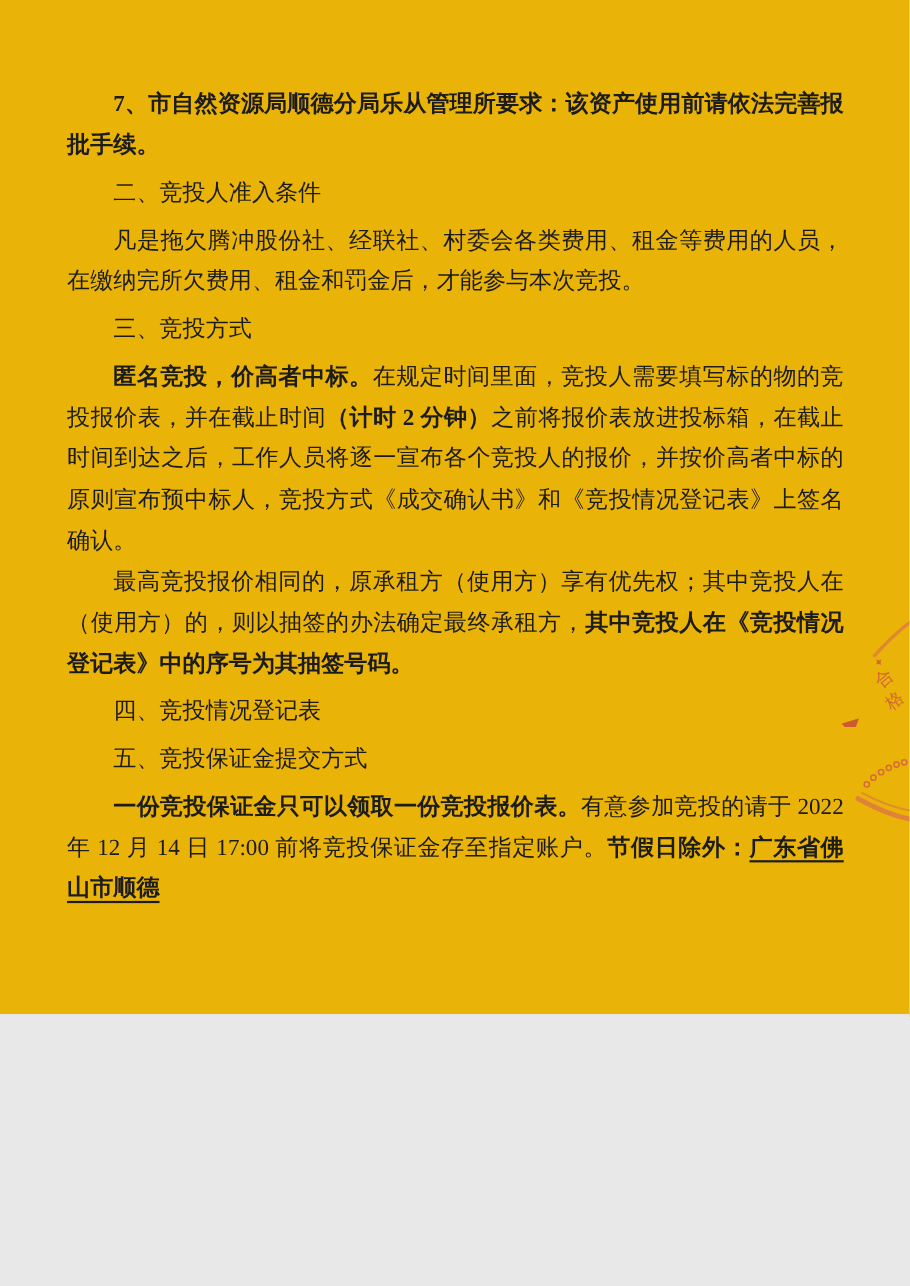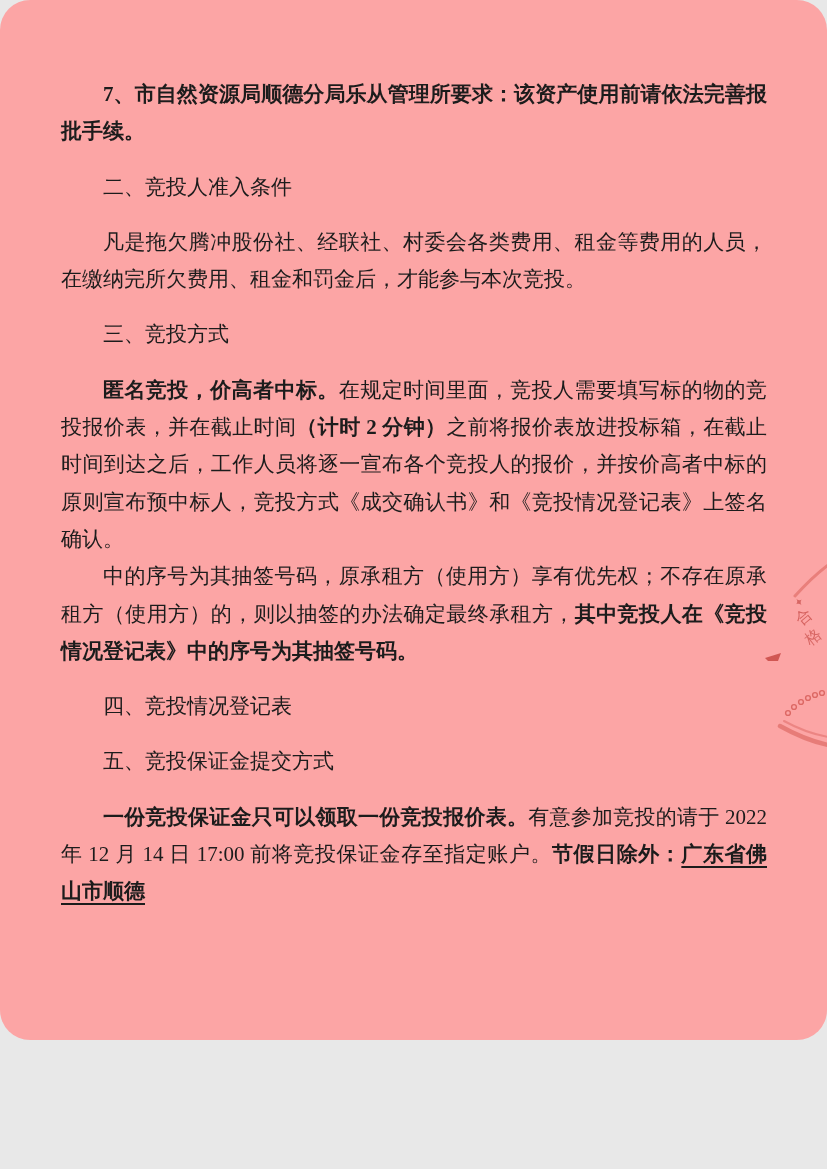--- a/index.html
+++ b/index.html
@@ -1,41 +1,40 @@
 <!DOCTYPE html>
 <html><head>
 <meta charset="utf-8">
 <style>
   html, body { margin: 0; padding: 0; background: #e8e8e8; }
   .page {
     position: relative;
     width: 827px;
-    height: 1040px;
+    height: 922px;
     margin: 0 auto;
-    background: #fca5a5;
+    background: #eab308;
     overflow: hidden;
     font-family: "Liberation Serif", "DejaVu Serif", serif;
     color: #1c1c1c;
-    border-radius: 30px;
   }
   .content {
     position: absolute;
     left: 61px;
     top: 76px;
     width: 706px;
   }
   .para {
     margin: 0;
     font-size: 21px;
     line-height: 37.3px;
     text-align: justify;
     text-indent: 2em;
     word-break: break-all;
   }
-  .para.heading { margin: 18px 0; }
+  .para.heading { margin: 6px 0; }
   .para span.b { font-weight: 700; }
   .para span.u { text-decoration: underline; text-underline-offset: 5px; }
   .page-number {
     position: absolute;
     top: 1079px;
     left: 0;
     width: 827px;
     text-align: center;
     font-size: 16px;
     color: #2a2a2a;
@@ -56,21 +55,21 @@
 <body>
 
 <div class="page">
 
   <div class="content">
       <p class="para body"><span class="b">7、市自然资源局顺德分局乐从管理所要求：该资产使用前请依法完善报批手续。</span></p>
       <p class="para heading"><span>二、竞投人准入条件</span></p>
       <p class="para body"><span>凡是拖欠腾冲股份社、经联社、村委会各类费用、租金等费用的人员，在缴纳完所欠费用、租金和罚金后，才能参与本次竞投。</span></p>
       <p class="para heading"><span>三、竞投方式</span></p>
       <p class="para body"><span class="b">匿名竞投，价高者中标。</span><span>在规定时间里面，竞投人需要填写标的物的竞投报价表，并在截止时间</span><span class="b">（计时 2 分钟）</span><span>之前将报价表放进投标箱，在截止时间到达之后，工作人员将逐一宣布各个竞投人的报价，并按价高者中标的原则宣布预中标人，竞投方式《成交确认书》和《竞投情况登记表》上签名确认。</span></p>
-      <p class="para body"><span>中的序号为其抽签号码，原承租方（使用方）享有优先权；不存在原承租方（使用方）的，则以抽签的办法确定最终承租方，</span><span class="b">其中竞投人在《竞投情况登记表》中的序号为其抽签号码。</span></p>
+      <p class="para body"><span>最高竞投报价相同的，原承租方（使用方）享有优先权；其中竞投人在（使用方）的，则以抽签的办法确定最终承租方，</span><span class="b">其中竞投人在《竞投情况登记表》中的序号为其抽签号码。</span></p>
       <p class="para heading"><span>四、竞投情况登记表</span></p>
       <p class="para heading"><span>五、竞投保证金提交方式</span></p>
       <p class="para body"><span class="b">一份竞投保证金只可以领取一份竞投报价表。</span><span>有意参加竞投的请于 2022 年 12 月 14 日 17:00 前将竞投保证金存至指定账户。</span><span class="b">节假日除外：</span><span class="b u">广东省佛山市顺德</span></p>
     </div>
 
   <svg class="seal" viewBox="0 0 127 240" xmlns="http://www.w3.org/2000/svg">
 
     <path d="M 95 56 Q 112 37 128 25" fill="none" stroke="#d9605a" stroke-opacity="0.55" stroke-width="3" stroke-linecap="round"></path>
 
     <text x="98" y="68" font-size="11" fill="#c84b47" fill-opacity="0.7" transform="rotate(-40 98 68)">✦</text>

